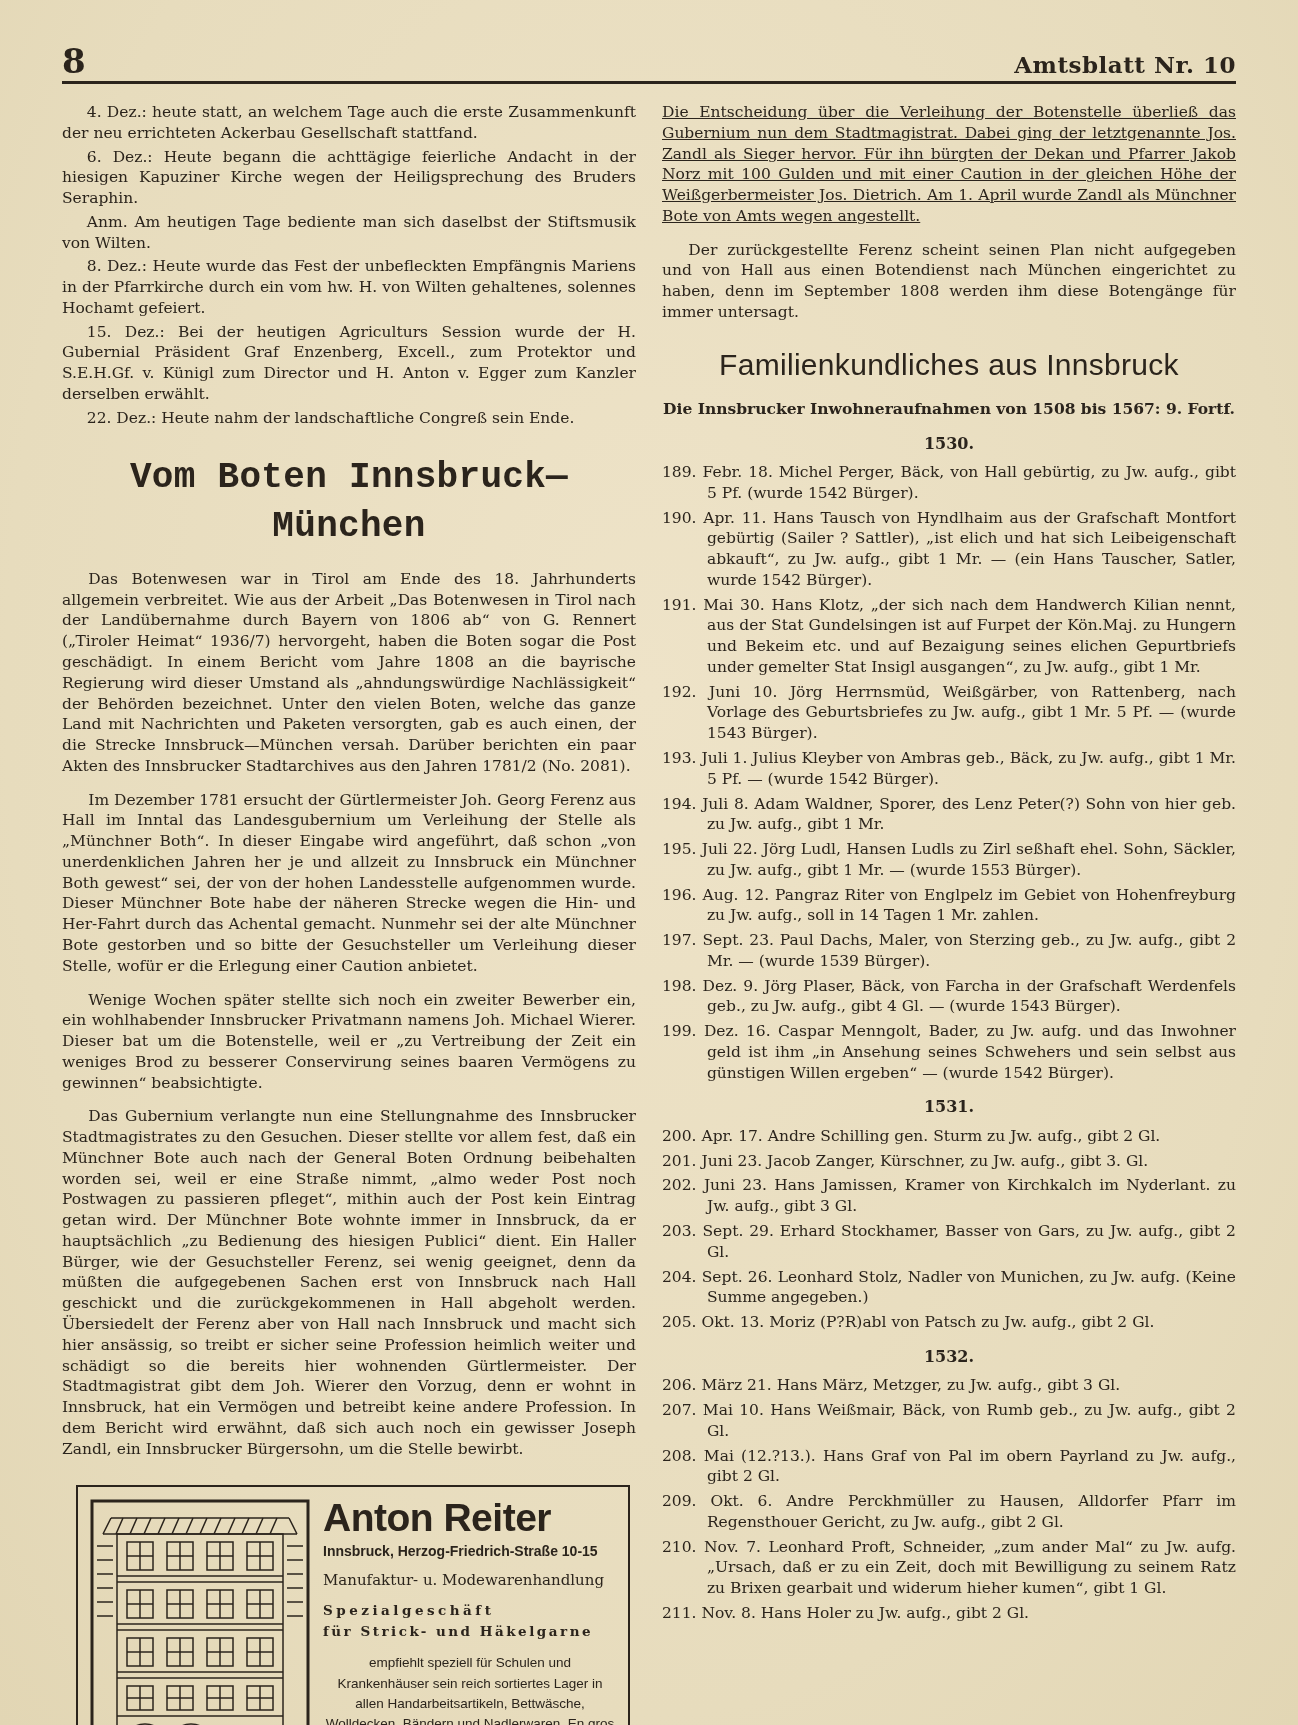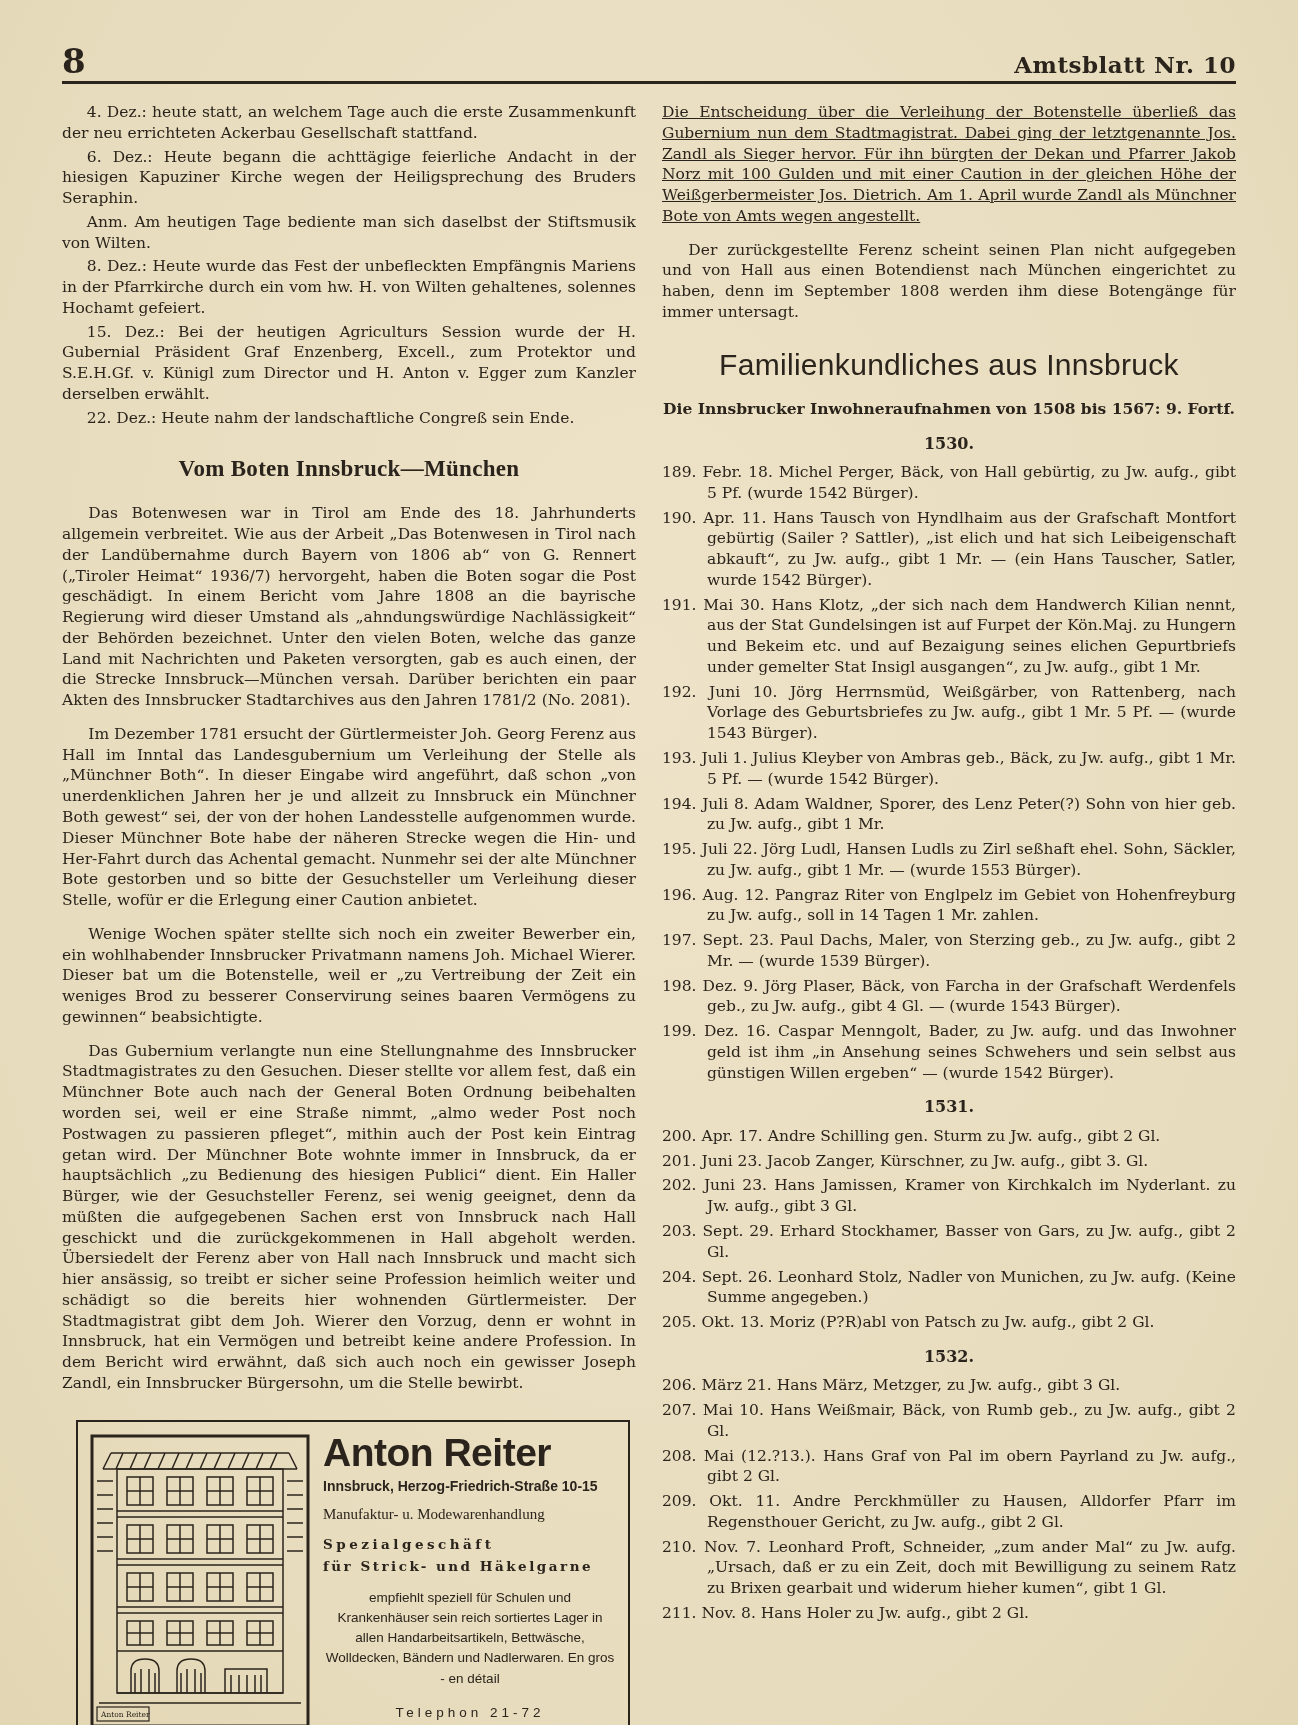--- a/index.html
+++ b/index.html
@@ -24,22 +24,22 @@
   .pgnum{font-size:34px;font-weight:bold;line-height:1;}
   .mast{font-size:23px;font-weight:bold;letter-spacing:.5px;}
   
   .cols{display:flex;gap:26px;margin-top:18px;}
   .col{width:574px;flex:0 0 574px;font-size:15.5px;line-height:1.34;text-align:justify;}
   
   .diary{margin:0 0 3px 0;text-indent:1.6em;}
   .diary .lbl{font-weight:normal;}
   
   .article-title{
-    font-family:Liberation Serif, serif;
-    font-weight:700;font-size:23px;text-align:center;
+    font-family:Liberation Mono, monospace;
+    font-weight:700;font-size:36px;text-align:center;
     margin:26px 0 18px 0;letter-spacing:.3px;
   }
   .para{margin:0 0 13px 0;text-indent:1.7em;}
   .para.noindent{text-indent:0;text-decoration:underline;}
   
   .ad{
     margin-top:26px;margin-left:14px;margin-right:6px;
     border:2px solid #2b241c;
     padding:11px;display:flex;gap:12px;align-items:stretch;
   }
@@ -47,21 +47,21 @@
   .ad-art svg{display:block;}
   .ad-text{flex:1;text-align:left;}
   .ad-name{
     font-family:"Liberation Sans","DejaVu Sans",sans-serif;
     font-weight:700;font-size:39px;line-height:1.05;letter-spacing:-.5px;
   }
   .ad-address{
     font-family:"Liberation Sans","DejaVu Sans",sans-serif;
     font-weight:700;font-size:14px;margin-top:3px;
   }
-  .ad-trade{font-size:15px;margin-top:9px;text-align:left;font-family:Liberation Serif, serif;}
+  .ad-trade{font-size:15px;margin-top:9px;text-align:left;}
   .ad-sp{
     font-weight:bold;font-size:13.5px;letter-spacing:3.5px;
     margin-top:11px;text-align:left;
   }
   .ad-sp2{
     font-weight:bold;font-size:13.5px;letter-spacing:2.5px;
     margin-top:3px;text-align:left;
   }
   .ad-body{
     font-family:"Liberation Sans","DejaVu Sans",sans-serif;
@@ -210,19 +210,19 @@
       <p class="entry"><span>201.</span> <span>Juni 23. Jacob Zanger, Kürschner, zu Jw. aufg., gibt 3. Gl.</span></p>
       <p class="entry"><span>202.</span> <span>Juni 23. Hans Jamissen, Kramer von Kirchkalch im Nyderlant. zu Jw. aufg., gibt 3 Gl.</span></p>
       <p class="entry"><span>203.</span> <span>Sept. 29. Erhard Stockhamer, Basser von Gars, zu Jw. aufg., gibt 2 Gl.</span></p>
       <p class="entry"><span>204.</span> <span>Sept. 26. Leonhard Stolz, Nadler von Munichen, zu Jw. aufg. (Keine Summe angegeben.)</span></p>
       <p class="entry"><span>205.</span> <span>Okt. 13. Moriz (P?R)abl von Patsch zu Jw. aufg., gibt 2 Gl.</span></p>
 
       <h3 class="year">1532.</h3>
       <p class="entry"><span>206.</span> <span>März 21. Hans März, Metzger, zu Jw. aufg., gibt 3 Gl.</span></p>
       <p class="entry"><span>207.</span> <span>Mai 10. Hans Weißmair, Bäck, von Rumb geb., zu Jw. aufg., gibt 2 Gl.</span></p>
       <p class="entry"><span>208.</span> <span>Mai (12.?13.). Hans Graf von Pal im obern Payrland zu Jw. aufg., gibt 2 Gl.</span></p>
-      <p class="entry"><span>209.</span> <span>Okt. 11. Andre Perckhmüller zu Hausen, Alldorfer Pfarr im Regensthouer Gericht, zu Jw. aufg., gibt 2 Gl.</span></p>
+      <p class="entry"><span>209.</span> <span>Okt. 6. Andre Perckhmüller zu Hausen, Alldorfer Pfarr im Regensthouer Gericht, zu Jw. aufg., gibt 2 Gl.</span></p>
       <p class="entry"><span>210.</span> <span>Nov. 7. Leonhard Proft, Schneider, „zum ander Mal“ zu Jw. aufg. „Ursach, daß er zu ein Zeit, doch mit Bewilligung zu seinem Ratz zu Brixen gearbait und widerum hieher kumen“, gibt 1 Gl.</span></p>
       <p class="entry"><span>211.</span> <span>Nov. 8. Hans Holer zu Jw. aufg., gibt 2 Gl.</span></p>
 
     </div>
   </div>
 </div>
 
 </body></html>

